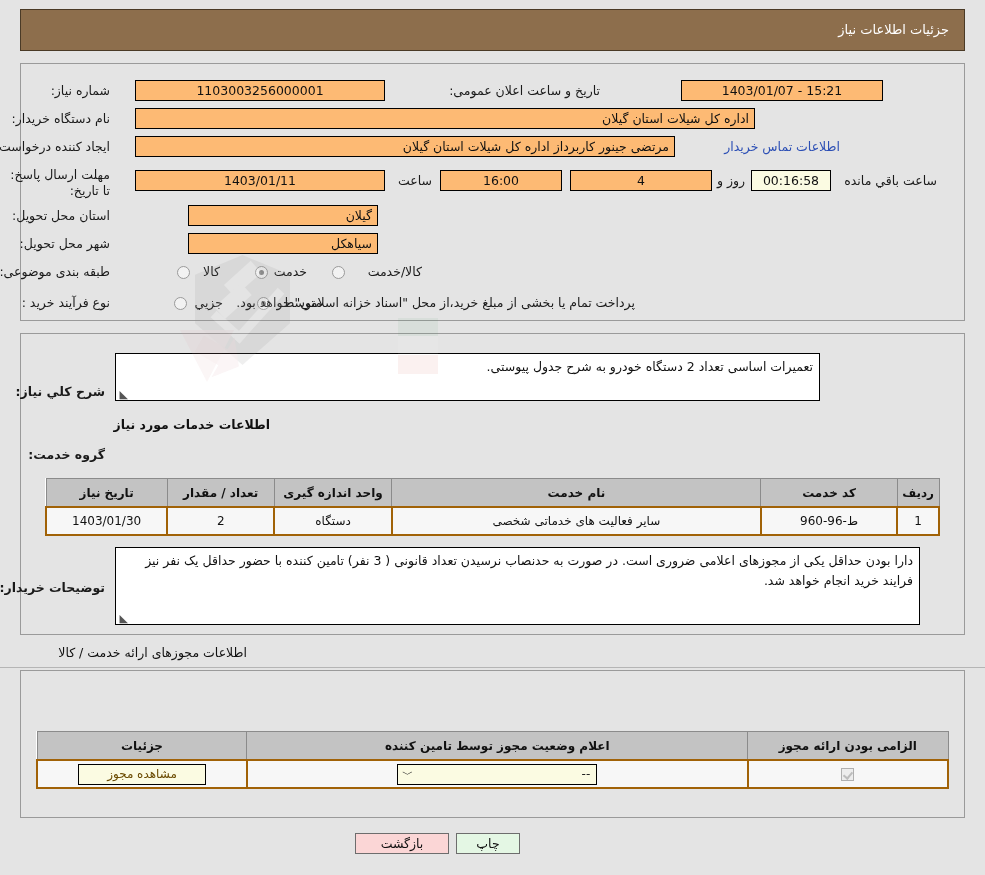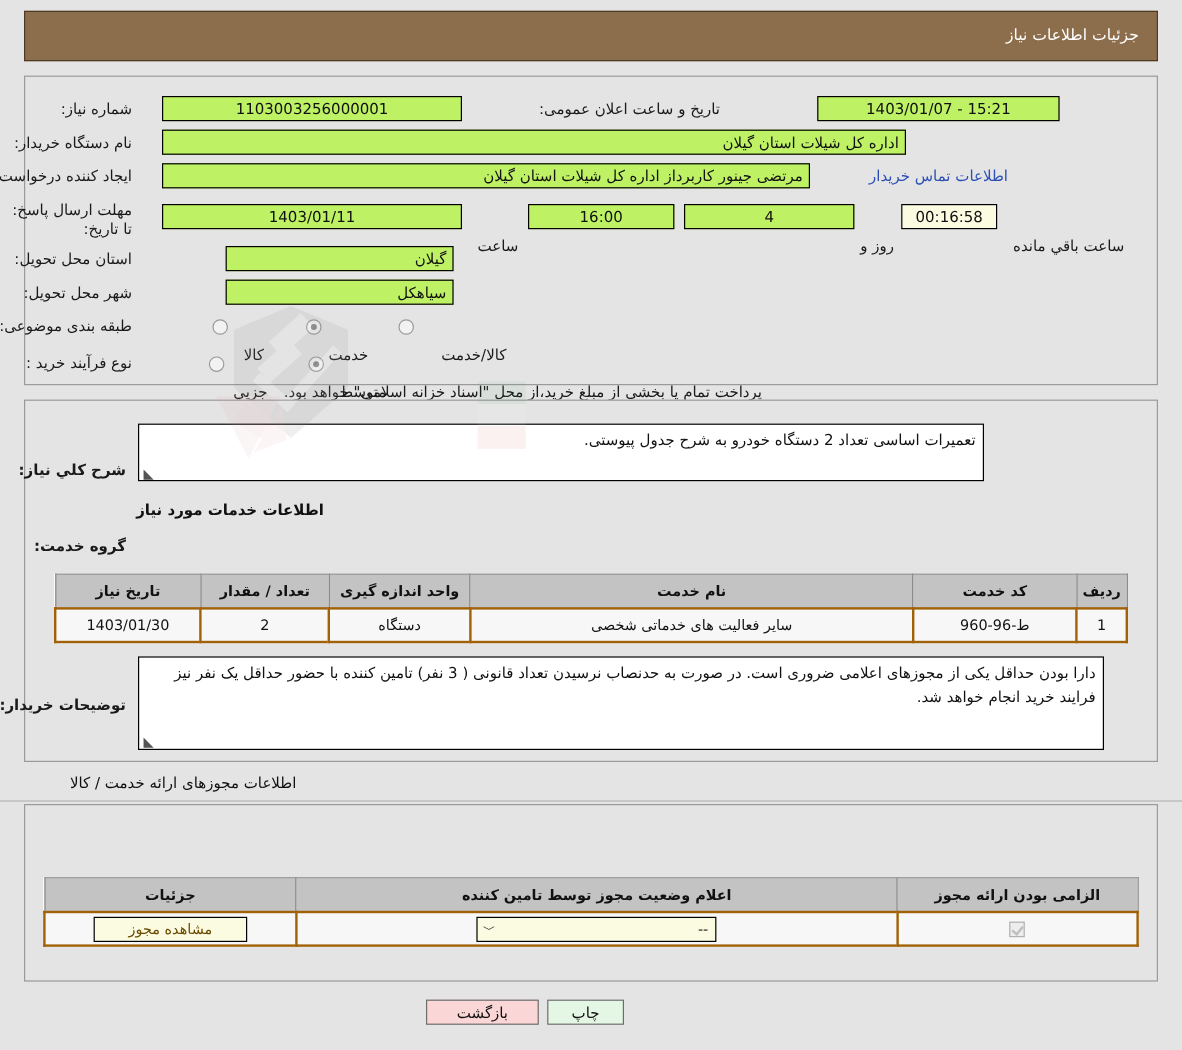--- a/index.html
+++ b/index.html
@@ -126,21 +126,21 @@
     position: absolute;
     font-size: 12.5px;
     color: #1a1a1a;
     white-space: nowrap;
     text-align: right;
   }
   .lbl.bold { font-weight: bold; }
 
   .fld {
     position: absolute;
-    background: #bef264;
+    background: #fdba74;
     border: 1px solid #000000;
     box-sizing: border-box;
     font-size: 12.5px;
     color: #111111;
     padding: 0 5px;
     line-height: 19px;
     height: 21px;
     white-space: nowrap;
     overflow: hidden;
     text-overflow: clip;
@@ -155,21 +155,20 @@
     color: #2c4fb5;
     white-space: nowrap;
     cursor: pointer;
   }
 
   .plaintxt {
     position: absolute;
     font-size: 12.5px;
     color: #1a1a1a;
     white-space: nowrap;
-    margin-top: 24px;
   }
 
   
   .radio {
     position: absolute;
     width: 13px;
     height: 13px;
     border-radius: 50%;
     border: 1px solid #9a9a9a;
     background: #f2f2f2;

